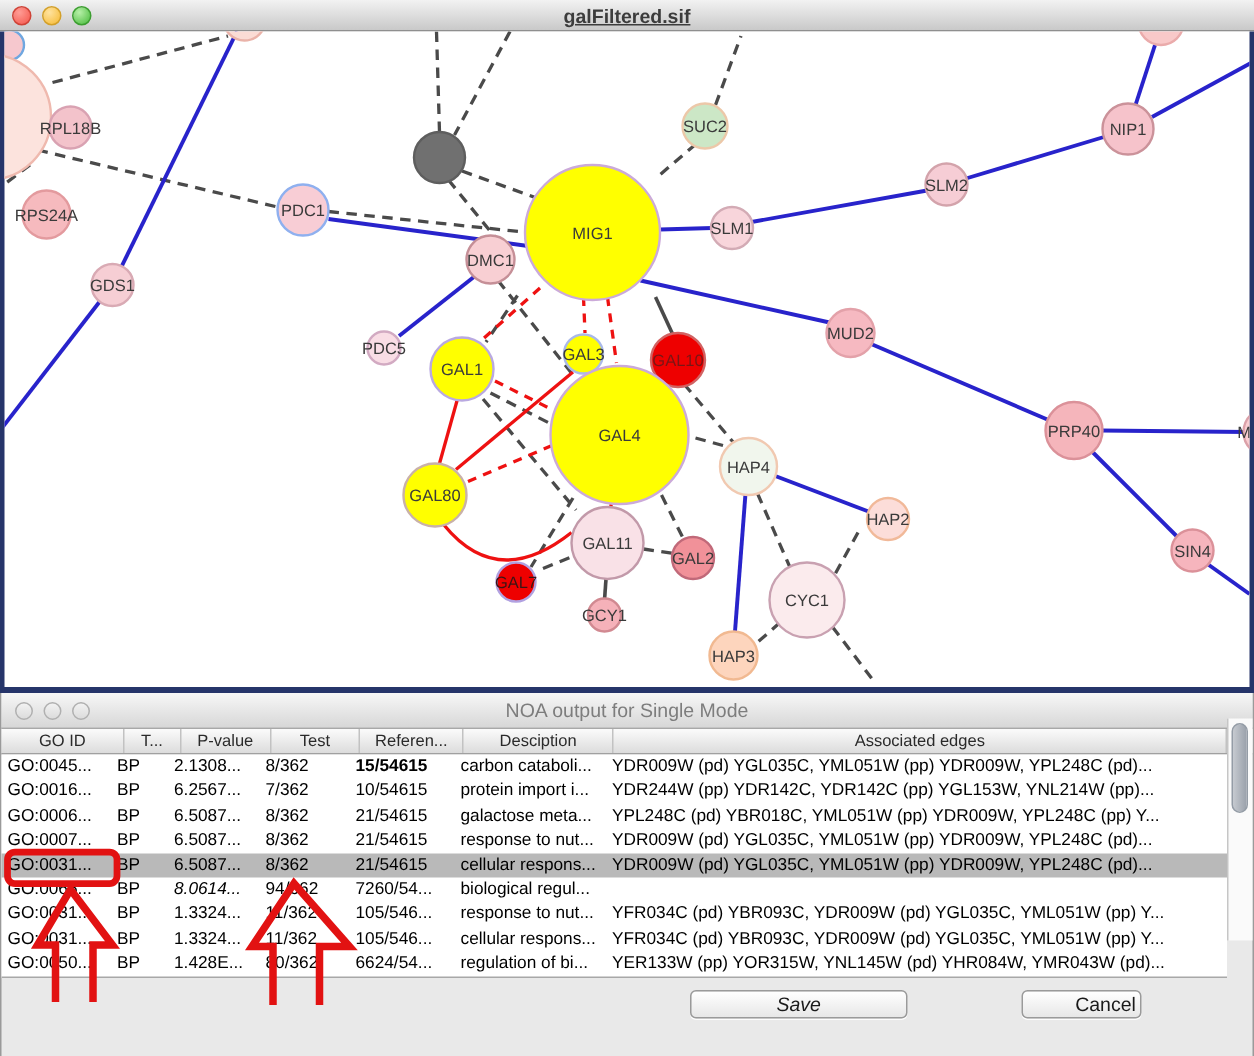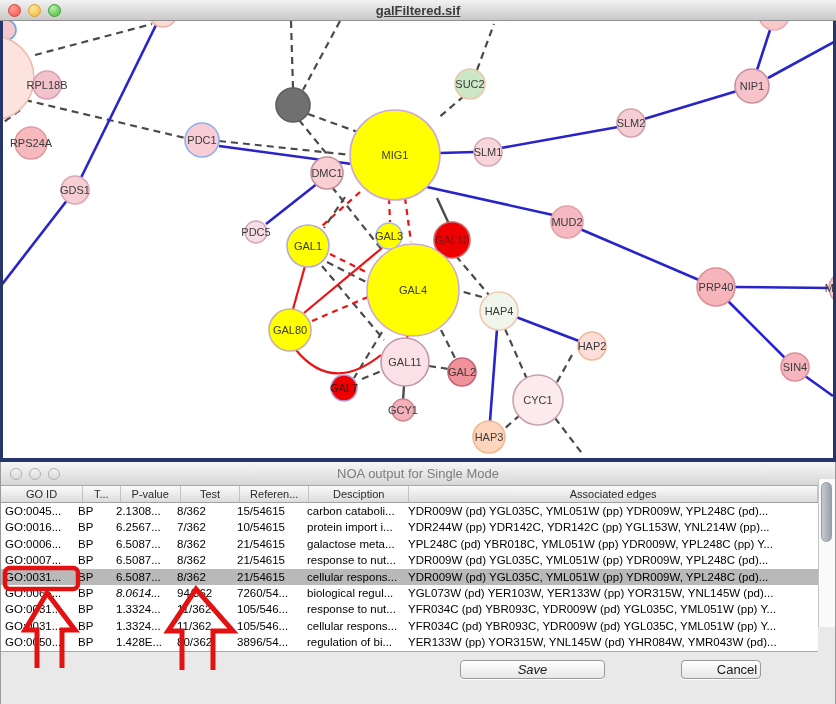--- a/index.html
+++ b/index.html
@@ -211,21 +211,21 @@
           <div class="th" style="width: 101px;">Desciption</div>
           <div class="th" style="width: 414px;">Associated edges</div>
           <div class="th-corner"></div>
         </div>
       <div class="tbody">
           <div class="row">
             <div class="cell" style="width: 73px;">GO:0045...</div>
             <div class="cell" style="width: 38px;">BP</div>
             <div class="cell" style="width: 61px;">2.1308...</div>
             <div class="cell" style="width: 60px;">8/362</div>
-            <div class="cell" style="width: 70px;">15/54615</div>
+            <div class="cell" style="width: 70px; font-weight: bold;">15/54615</div>
             <div class="cell" style="width: 101px;">carbon cataboli...</div>
             <div class="cell" style="width: 414px;">YDR009W (pd) YGL035C, YML051W (pp) YDR009W, YPL248C (pd)...</div>
           </div>
           <div class="row">
             <div class="cell" style="width: 73px;">GO:0016...</div>
             <div class="cell" style="width: 38px;">BP</div>
             <div class="cell" style="width: 61px;">6.2567...</div>
             <div class="cell" style="width: 60px;">7/362</div>
             <div class="cell" style="width: 70px;">10/54615</div>
             <div class="cell" style="width: 101px;">protein import i...</div>
@@ -258,21 +258,20 @@
             <div class="cell" style="width: 101px;">cellular respons...</div>
             <div class="cell" style="width: 414px;">YDR009W (pd) YGL035C, YML051W (pp) YDR009W, YPL248C (pd)...</div>
           </div>
           <div class="row">
             <div class="cell" style="width: 73px;">GO:0065...</div>
             <div class="cell" style="width: 38px;">BP</div>
             <div class="cell" style="width: 61px; font-style: italic;">8.0614...</div>
             <div class="cell" style="width: 60px;">94/362</div>
             <div class="cell" style="width: 70px;">7260/54...</div>
             <div class="cell" style="width: 101px;">biological regul...</div>
-            <div class="cell" style="width: 414px;">YGL073W (pd) YER103W, YER133W (pp) YOR315W, YNL145W (pd)...</div>
           </div>
           <div class="row">
             <div class="cell" style="width: 73px;">GO:0031...</div>
             <div class="cell" style="width: 38px;">BP</div>
             <div class="cell" style="width: 61px;">1.3324...</div>
             <div class="cell" style="width: 60px;">11/362</div>
             <div class="cell" style="width: 70px;">105/546...</div>
             <div class="cell" style="width: 101px;">response to nut...</div>
             <div class="cell" style="width: 414px;">YFR034C (pd) YBR093C, YDR009W (pd) YGL035C, YML051W (pp) Y...</div>
           </div>
@@ -283,21 +282,21 @@
             <div class="cell" style="width: 60px;">11/362</div>
             <div class="cell" style="width: 70px;">105/546...</div>
             <div class="cell" style="width: 101px;">cellular respons...</div>
             <div class="cell" style="width: 414px;">YFR034C (pd) YBR093C, YDR009W (pd) YGL035C, YML051W (pp) Y...</div>
           </div>
           <div class="row">
             <div class="cell" style="width: 73px;">GO:0050...</div>
             <div class="cell" style="width: 38px;">BP</div>
             <div class="cell" style="width: 61px;">1.428E...</div>
             <div class="cell" style="width: 60px;">80/362</div>
-            <div class="cell" style="width: 70px;">3896/54...</div>
+            <div class="cell" style="width: 70px;">6624/54...</div>
             <div class="cell" style="width: 101px;">regulation of bi...</div>
             <div class="cell" style="width: 414px;">YER133W (pp) YOR315W, YNL145W (pd) YHR084W, YMR043W (pd)...</div>
           </div>
         </div>
     </div>
     <div class="vscroll">
       <div class="vthumb"></div>
     </div>
 
     <div class="btn btn-save">Save</div>

